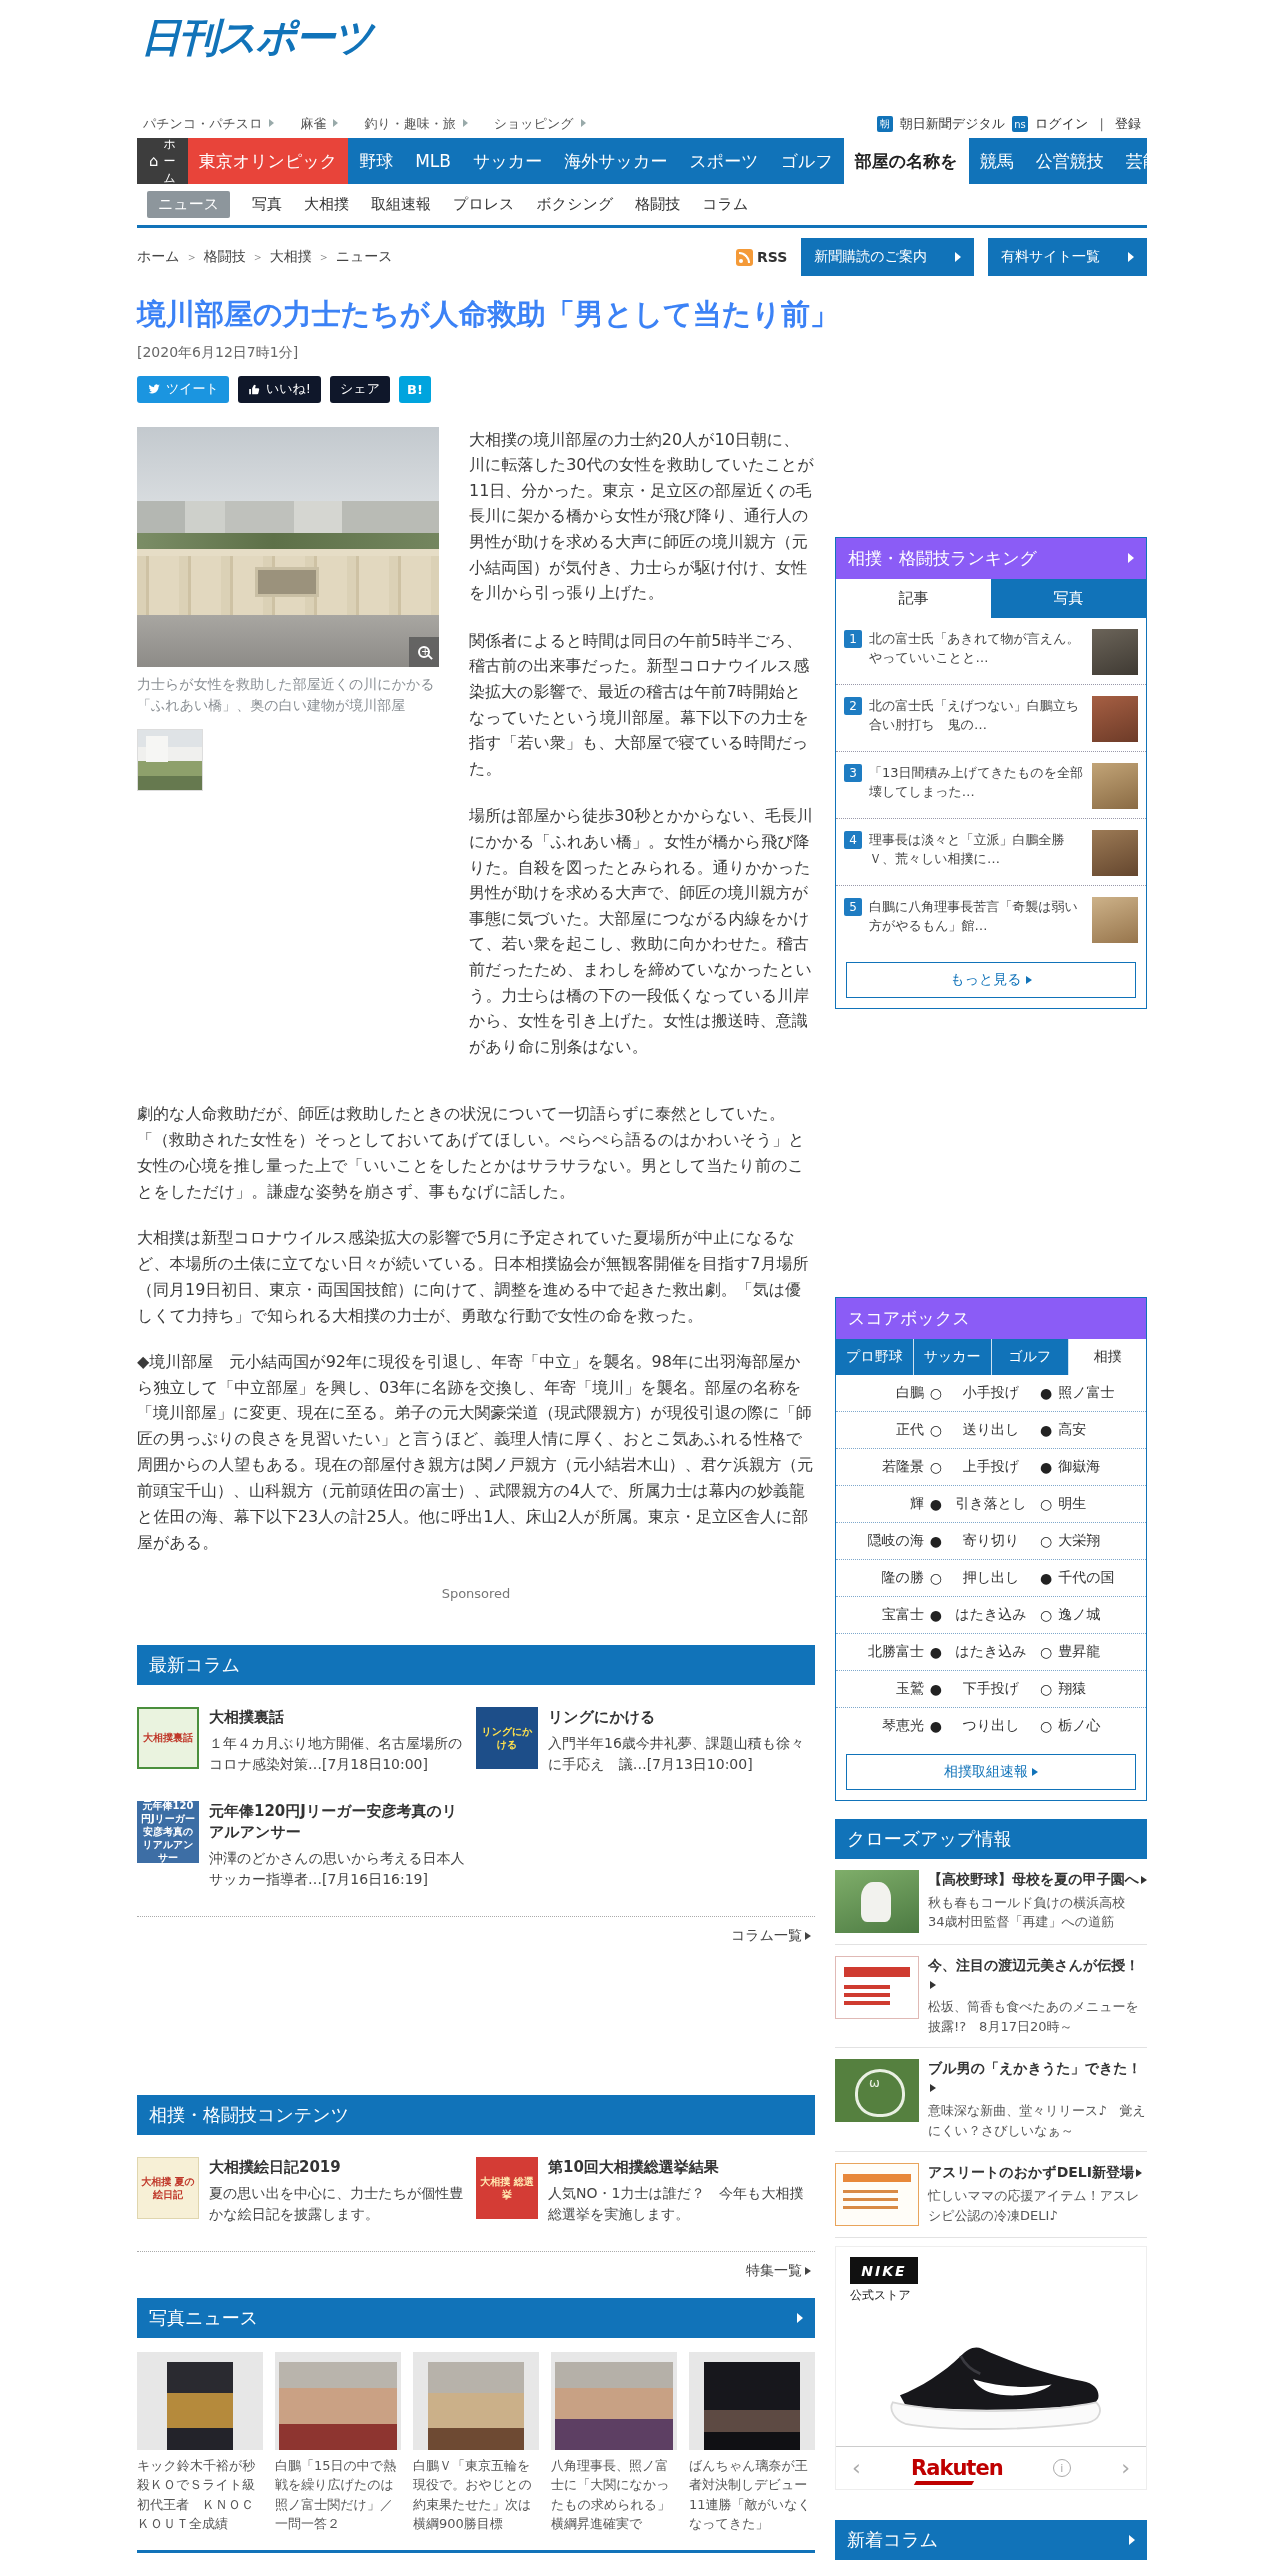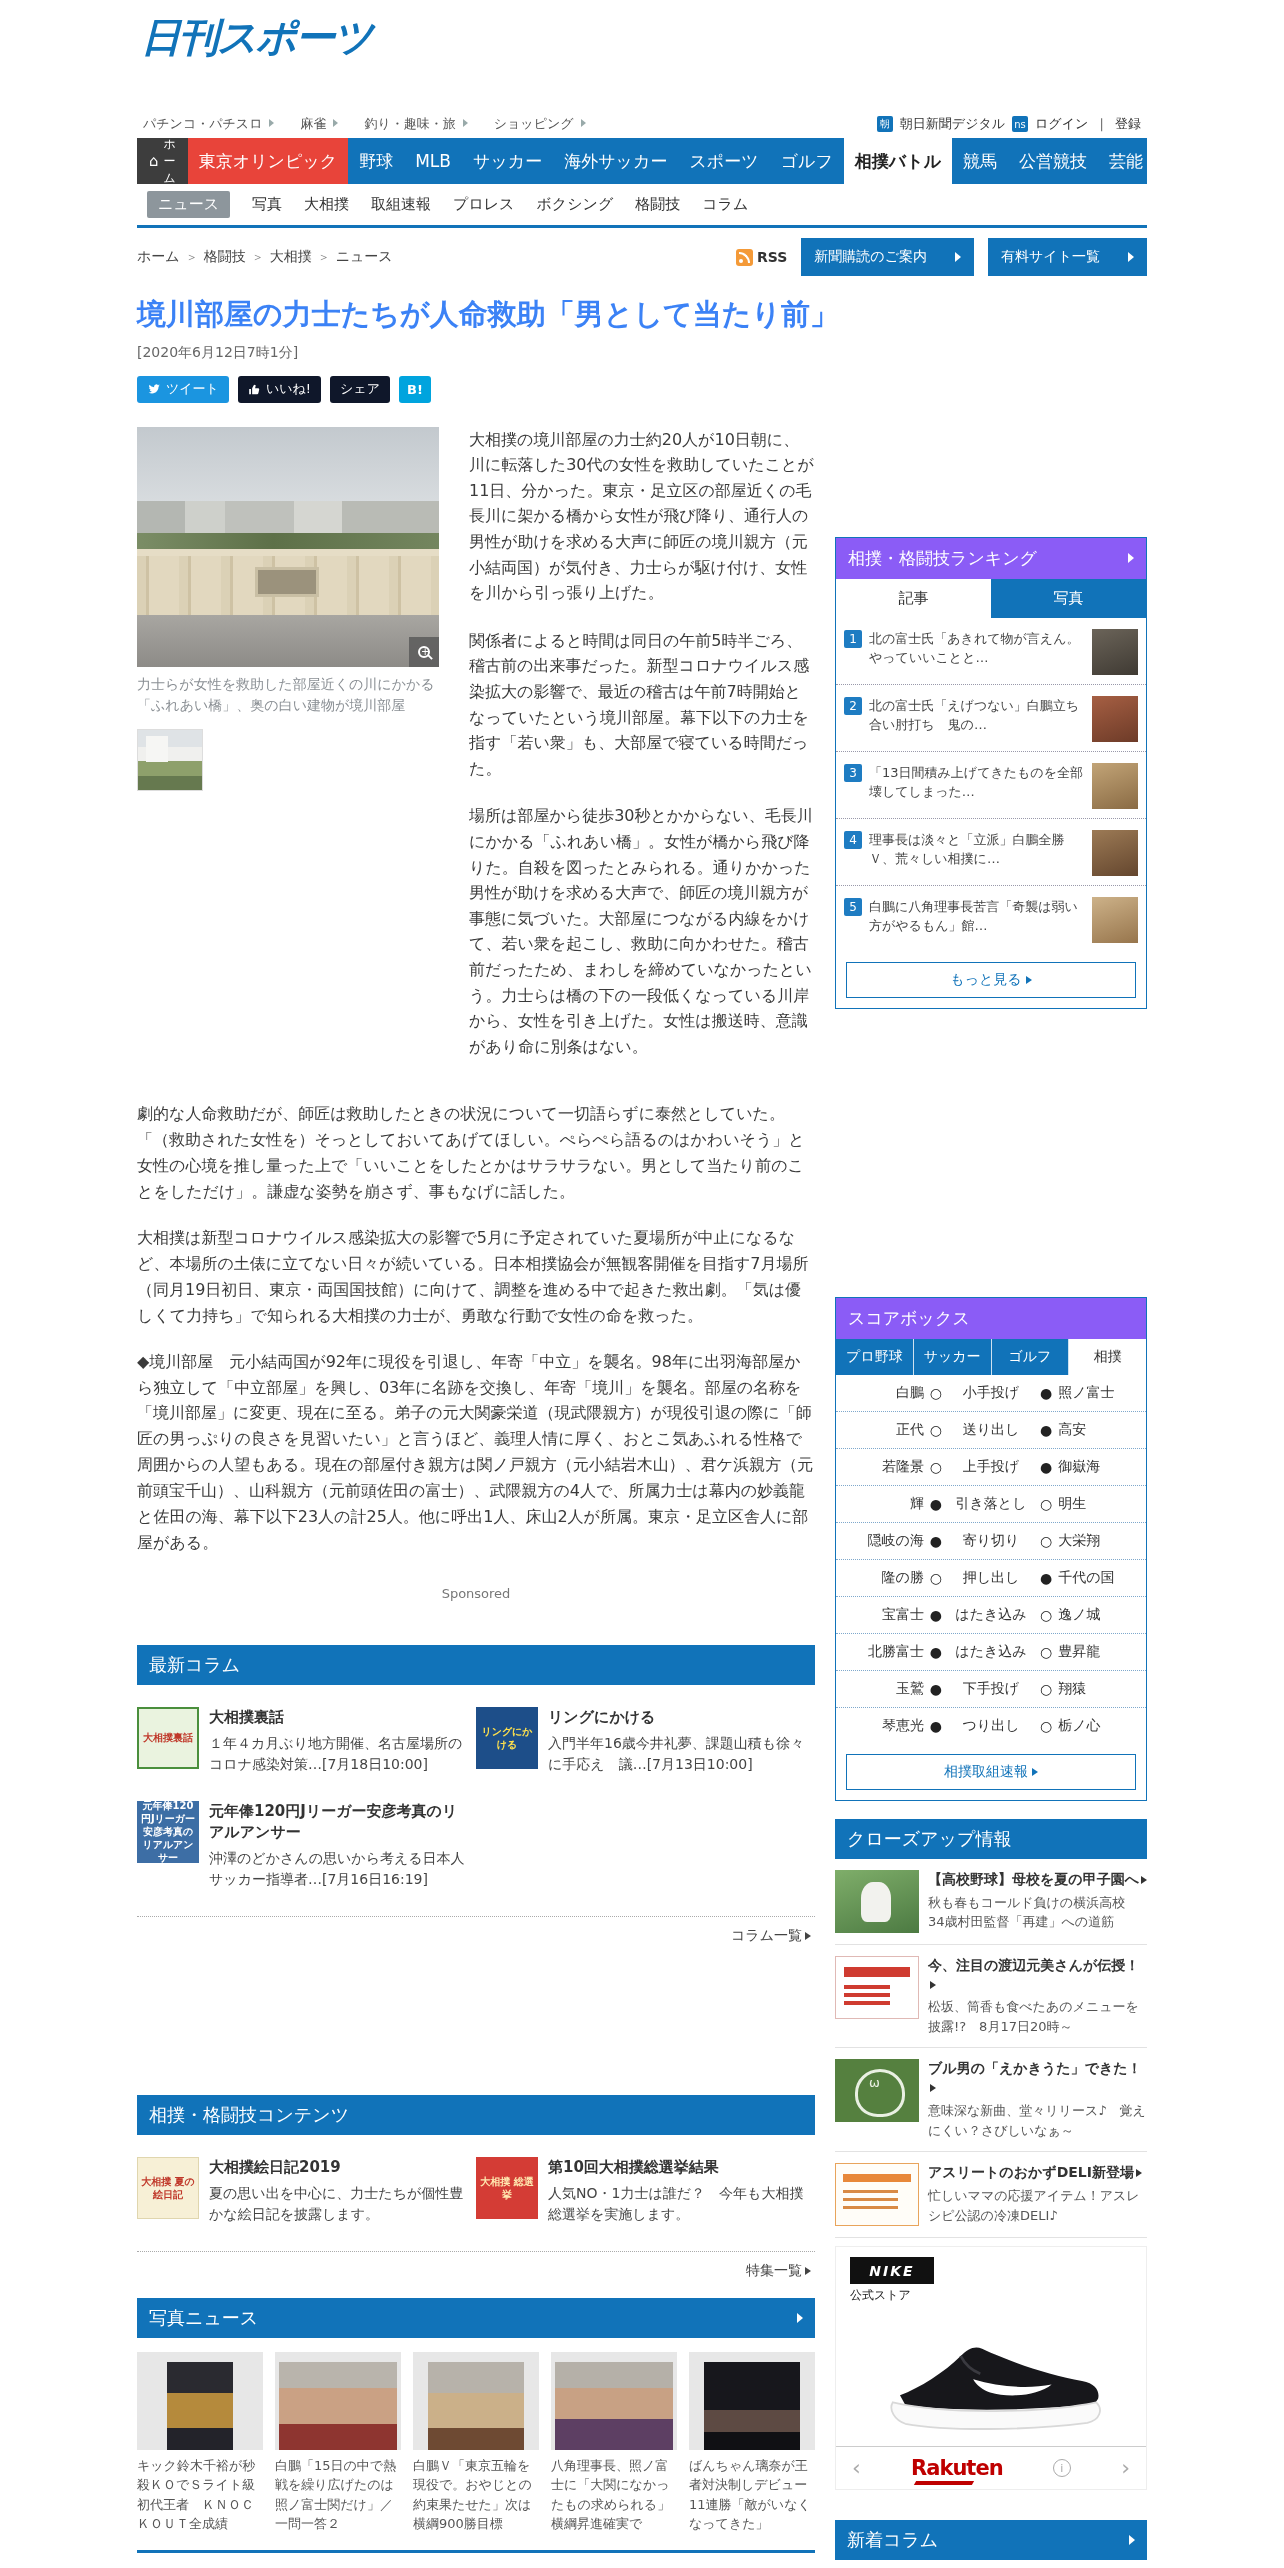--- a/index.html
+++ b/index.html
@@ -176,21 +176,21 @@
 .cu4::before { content:""; position:absolute; left:20px; top:10px; width:44px; height:42px;
   border:3px solid #e9f0e2; border-radius:50% 50% 45% 45%; }
 .cu4::after { content:"ω"; position:absolute; left:34px; top:16px; color:#e9f0e2; font-size:13px; }
 .cu-b h5 { font-size:14px; color:#333; margin-bottom:4px; line-height:1.35; }
 .cu-b .cud { font-size:13px; color:#555; line-height:1.5; }
 .arr-b { display:inline-block; width:0; height:0; border-left:6px solid #333;
   border-top:4px solid transparent; border-bottom:4px solid transparent; margin-left:2px; }
 
 .adbox { margin-top:8px; border:1px solid #eee; }
 .ad-top { padding:10px 0 0 14px; }
-.nike { width:84px; height:27px; background:#111; color:#fff; display:flex; align-items:center;
+.nike { width:68px; height:27px; background:#111; color:#fff; display:flex; align-items:center;
   justify-content:center; font-style:italic; font-weight:bold; letter-spacing:2px; font-size:14px; }
 .adstore { font-size:12px; color:#222; margin-top:3px; }
 .ad-shoe { display:flex; justify-content:center; padding:4px 0 10px; }
 .ad-bar { border-top:1px solid #ccc; display:flex; align-items:center;
   justify-content:space-between; padding:9px 16px; }
 .chev { color:#aaa; font-size:22px; line-height:1; cursor:pointer; }
 .rkt { color:#bf0000; font-weight:bold; font-size:21px; letter-spacing:-1px; position:relative; }
 .rkt::after { content:""; position:absolute; left:4px; right:30px; bottom:-5px; height:4px;
   background:#bf0000; transform:skewX(-30deg); }
 .inf { width:18px; height:18px; border:1px solid #aaa; color:#aaa; border-radius:50%;
@@ -229,21 +229,21 @@
       <span class="home-ic"></span>
       <span>ホーム</span>
     </div>
     <div class="mn-item red">東京オリンピック</div>
     <div class="mn-item">野球</div>
     <div class="mn-item">MLB</div>
     <div class="mn-item">サッカー</div>
     <div class="mn-item">海外サッカー</div>
     <div class="mn-item">スポーツ</div>
     <div class="mn-item">ゴルフ</div>
-    <div class="mn-item active">相撲バトル</div>
+    <div class="mn-item active">部屋の名称を</div>
     <div class="mn-item">競馬</div>
     <div class="mn-item">公営競技</div>
     <div class="mn-item">芸能</div>
     <div class="mn-item">社会</div>
   </nav>
 
   <nav class="subnav">
     <span class="sn-item active">ニュース</span>
     <span class="sn-item">写真</span>
     <span class="sn-item">大相撲</span>

